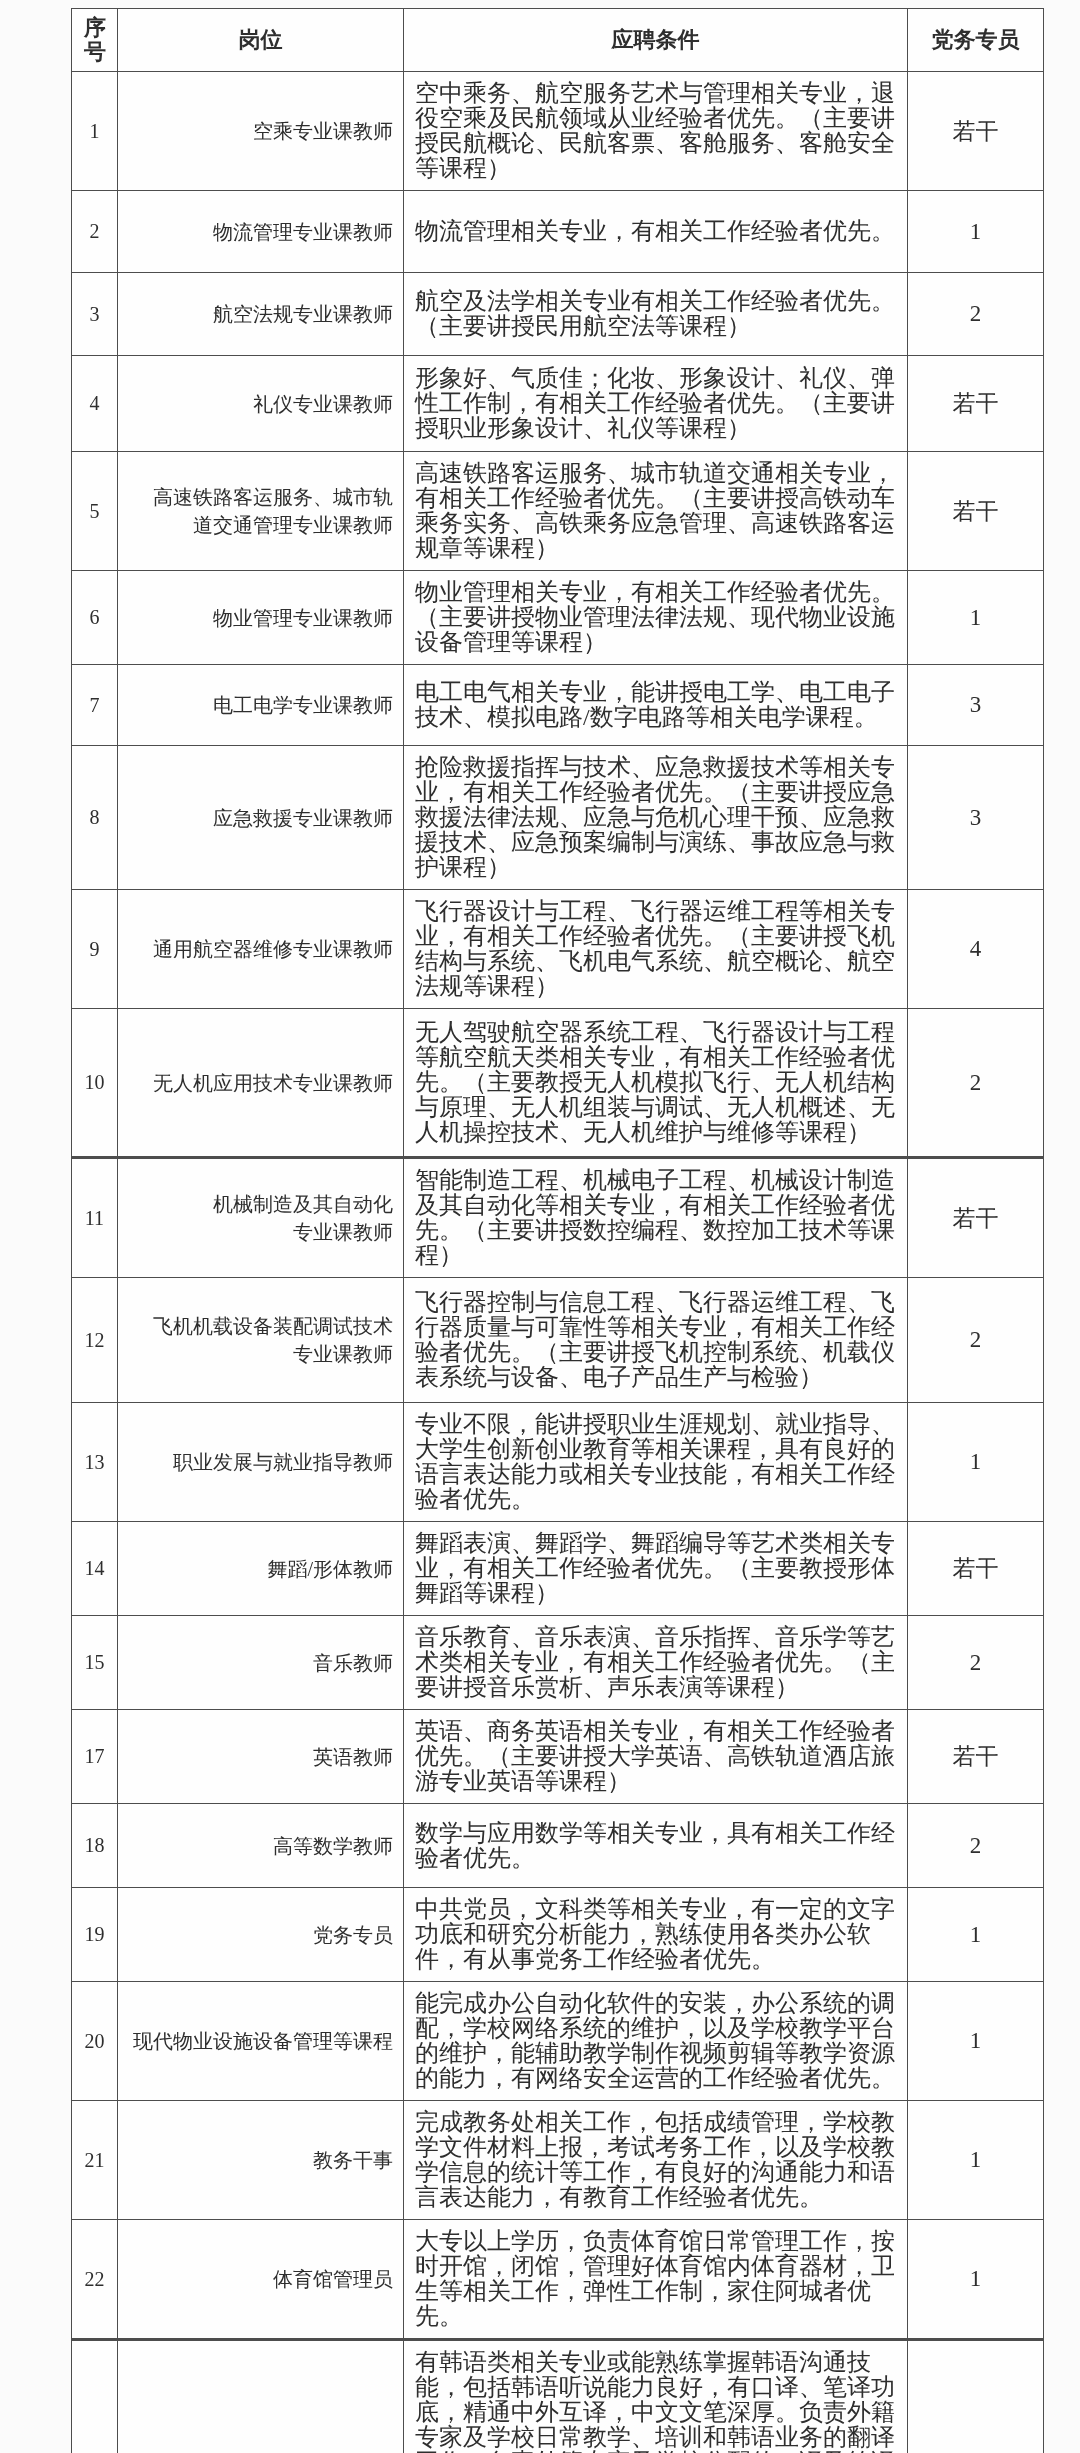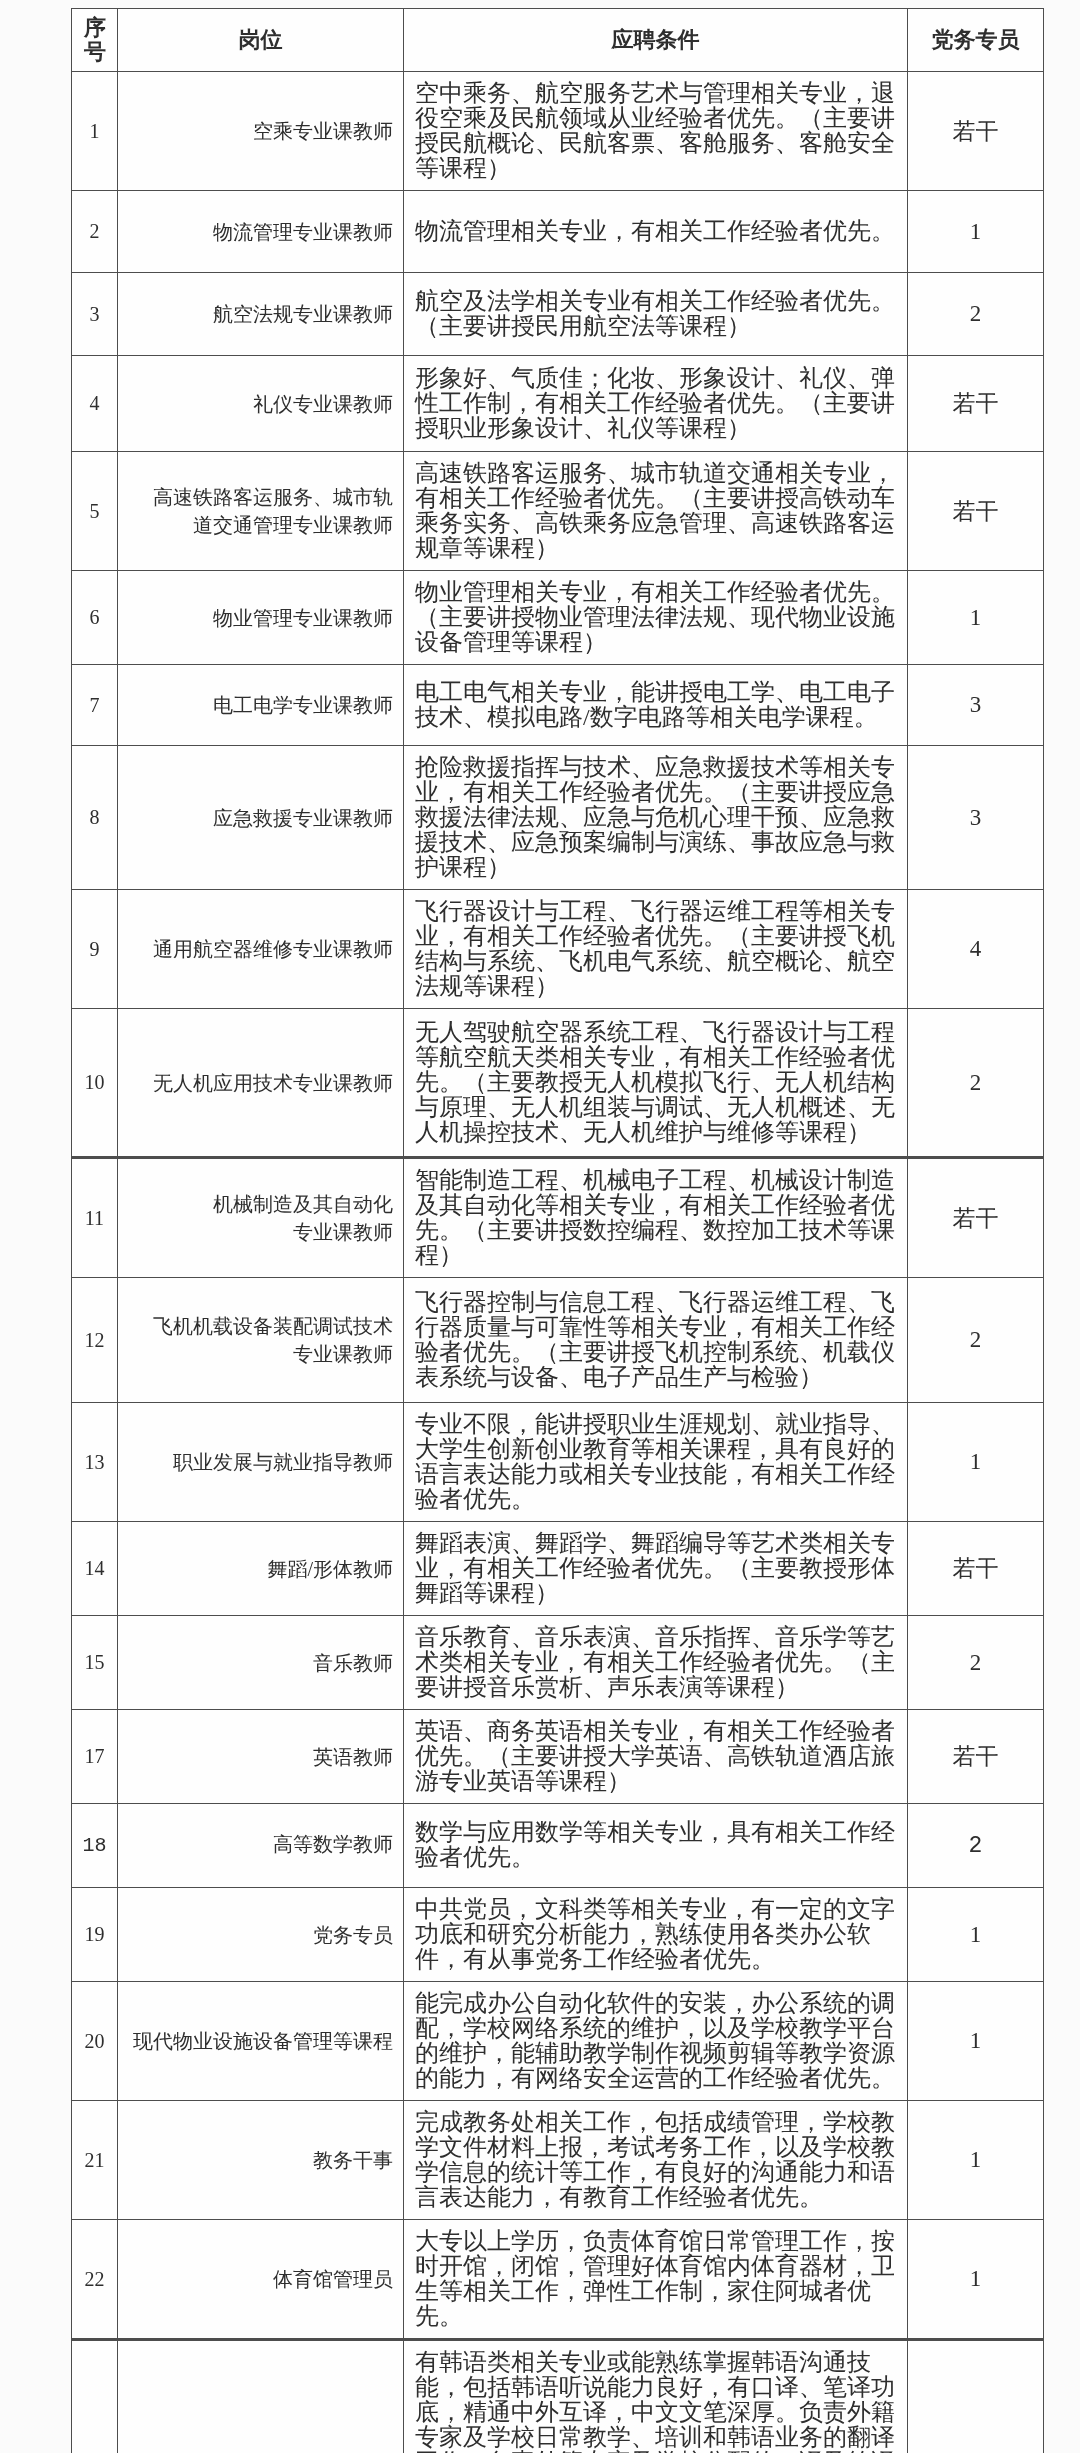--- a/index.html
+++ b/index.html
@@ -175,21 +175,21 @@
     <td class="cell-pos">音乐教师</td>
     <td class="cell-req">音乐教育、音乐表演、音乐指挥、音乐学等艺术类相关专业，有相关工作经验者优先。（主要讲授音乐赏析、声乐表演等课程）</td>
     <td class="cell-cnt">2</td>
   </tr>
         <tr style="height: 85px;">
     <td class="cell-no">17</td>
     <td class="cell-pos">英语教师</td>
     <td class="cell-req">英语、商务英语相关专业，有相关工作经验者优先。（主要讲授大学英语、高铁轨道酒店旅游专业英语等课程）</td>
     <td class="cell-cnt">若干</td>
   </tr>
-        <tr style="height: 84px; font-family: Liberation Mono, monospace;">
+        <tr style="height: 84px;">
     <td class="cell-no">18</td>
     <td class="cell-pos">高等数学教师</td>
     <td class="cell-req">数学与应用数学等相关专业，具有相关工作经验者优先。</td>
     <td class="cell-cnt">2</td>
   </tr>
         <tr style="height: 86px;">
     <td class="cell-no">19</td>
     <td class="cell-pos">党务专员</td>
     <td class="cell-req">中共党员，文科类等相关专业，有一定的文字功底和研究分析能力，熟练使用各类办公软件，有从事党务工作经验者优先。</td>
     <td class="cell-cnt">1</td>

